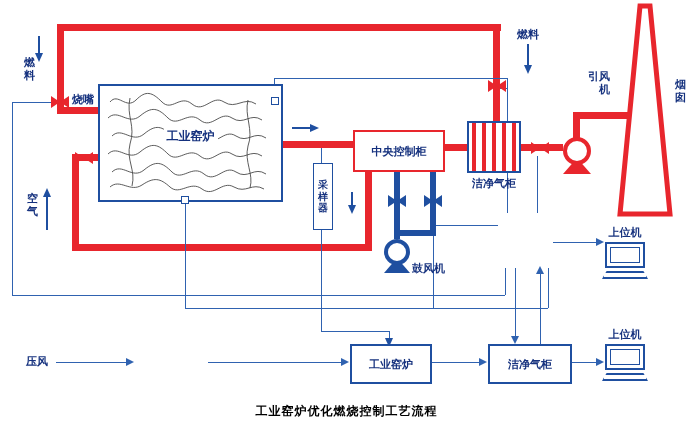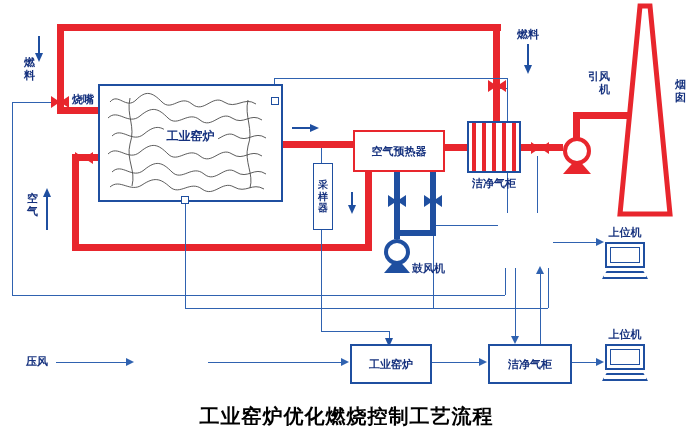--- a/index.html
+++ b/index.html
@@ -23,21 +23,21 @@
   .fa-d{border-left:4px solid transparent;border-right:4px solid transparent;border-top:9px solid #1f4fa0;}
   .fa-u{border-left:4px solid transparent;border-right:4px solid transparent;border-bottom:9px solid #1f4fa0;}
   .fanc{position:absolute;border-radius:50%;background:#fff;box-sizing:border-box;z-index:3;}
   .fant{position:absolute;width:0;height:0;z-index:2;}
   .sens{position:absolute;width:8px;height:8px;background:#fff;border:1.5px solid #1f4fa0;box-sizing:border-box;z-index:4;}
   .pc-mon{position:absolute;width:40px;height:26px;border:2px solid #1f4fa0;background:#fff;box-sizing:border-box;}
   .pc-scr{position:absolute;left:3px;top:3px;right:3px;bottom:3px;border:1px solid #1f4fa0;}
   .pc-kbd{position:absolute;width:46px;height:8px;background:#fff;border:2px solid #1f4fa0;box-sizing:border-box;
           clip-path:polygon(10% 0,90% 0,100% 100%,0 100%);}
   #title{position:absolute;left:0;top:403px;width:693px;text-align:center;color:#000;
-         font-size:20px;font-weight:bold;letter-spacing:1px;}
+         font-size:12px;font-weight:bold;letter-spacing:1px;}
 </style>
 </head>
 <body>
 
 <div id="canvas">
 
   <div class="pr" style="left:57px;top:24px;width:444px;height:7px;"></div>
   <div class="pr" style="left:57px;top:24px;width:7px;height:90px;"></div>
   <div class="pr" style="left:57px;top:107px;width:44px;height:7px;"></div>
   <div class="pr" style="left:72px;top:154px;width:29px;height:7px;"></div>
@@ -116,21 +116,21 @@
     <span class="lbl" style="left:50%;top:44%;transform:translate(-50%,-50%);background:#fff;padding:0 3px;font-size:12px;">工业窑炉</span>
   </div>
   <div class="sens" style="left:271px;top:97px;"></div>
   <div class="sens" style="left:181px;top:196px;"></div>
 
   <div class="box" style="left:313px;top:163px;width:18px;height:65px;border-width:1.5px;z-index:2;">
     <span class="vtext" style="font-size:10px;">采样器</span>
   </div>
 
   <div class="box rbox" style="left:353px;top:130px;width:88px;height:38px;z-index:2;">
-    <span>空气预热器</span>
+    <span>中央控制柜</span>
   </div>
   <div style="position:absolute;left:467px;top:121px;width:54px;height:52px;box-sizing:border-box;border:2px solid #1f4fa0;z-index:2;
               background:repeating-linear-gradient(90deg,#fff 0 3px,#e8262d 3px 7px,#fff 7px 10px);background-color:#fff;"></div>
   <div class="lbl" style="left:456px;top:177px;width:76px;text-align:center;">洁净气柜</div>
 
   <svg class="valve" style="left:51px;top:96px;z-index:3;" width="18" height="12" viewBox="0 0 18 12">
       <path d="M0,0 L9,6 L0,12 Z M18,0 L9,6 L18,12 Z" fill="#e8262d"></path>
     </svg>
   <svg class="valve" style="left:75px;top:152px;z-index:3;" width="18" height="12" viewBox="0 0 18 12">
       <path d="M0,0 L9,6 L0,12 Z M18,0 L9,6 L18,12 Z" fill="#e8262d"></path>

